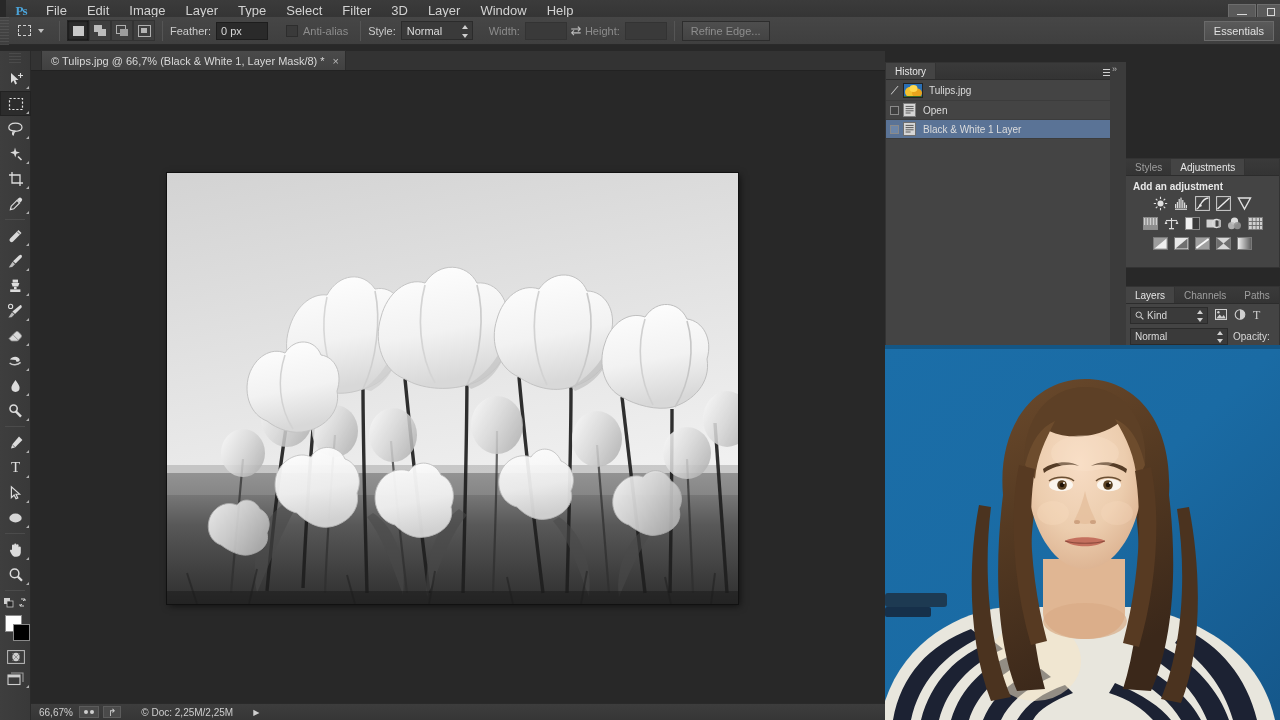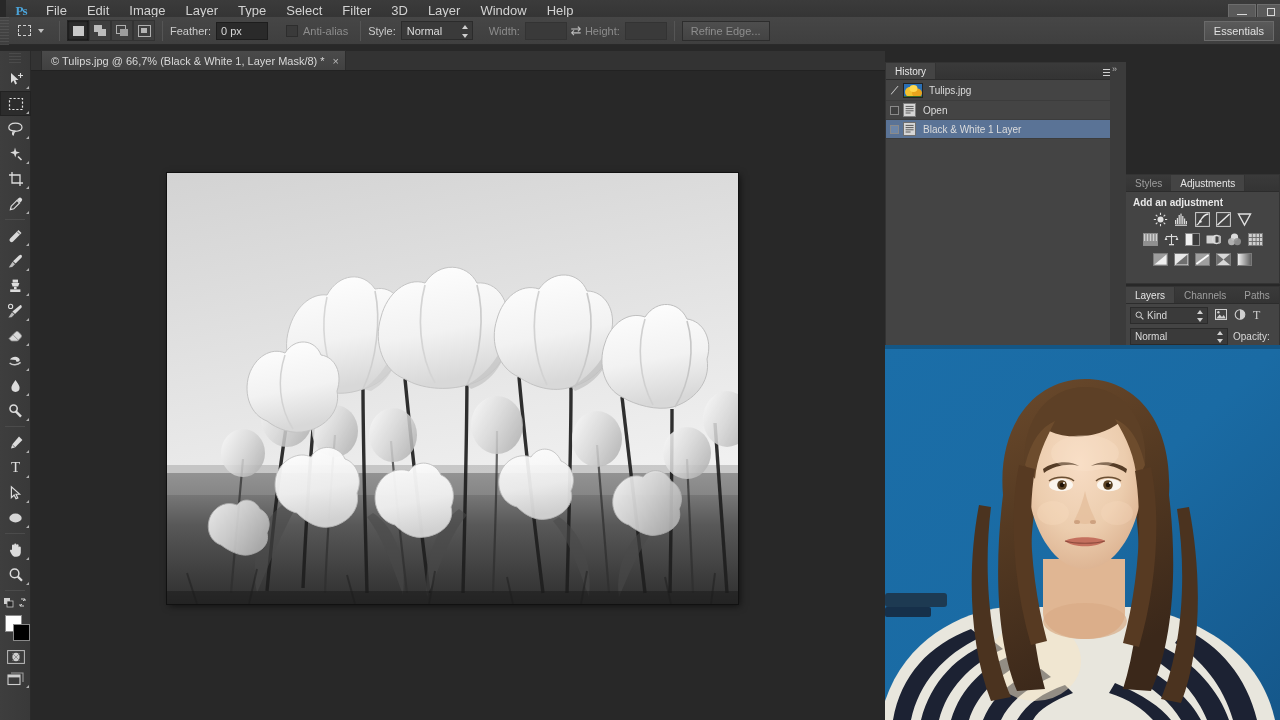--- a/index.html
+++ b/index.html
@@ -131,21 +131,21 @@
   .cp-bg{ position:absolute; left:20px; top:22px; width:22px;height:22px;background:#000;border:1px solid #8f8f8f;}
   .cp-k{ position:absolute; left:35px; top:43px; font-size:10px; color:#d8d8d8; }
   .cp-slider{ position:absolute; left:47px; top:43px; width:105px; height:9px;
      background:linear-gradient(to right,#fdfdfd,#111); border:1px solid #2a2a2a;}
   .cp-thumb{ position:absolute; left:46px; top:52px; width:0;height:0;
      border-left:5px solid transparent;border-right:5px solid transparent;border-bottom:6px solid #d0d0d0;}
   .cp-spectrum{ position:absolute; left:4px; bottom:4px; width:147px; height:15px;
      background:linear-gradient(to right,#ff0000,#ff00ff 8%,#ff0000 2%,#ffff00 18%,#00ff00 34%,#00ffff 52%,#0000ff 70%,#ff00ff 86%,#ff0000 100%);
      border:1px solid #2d2d2d;}
 
-  .adj-panel{ position:absolute; left:240px; top:112px; width:155px; height:110px;
+  .adj-panel{ position:absolute; left:240px; top:96px; width:155px; height:110px;
      background:#444; border:1px solid #333; }
   .adj-title{ font-size:10px; color:#e8e8e8; font-weight:bold; padding:5px 0 3px 7px; }
   .adj-grid{ padding:0 6px; }
   .adj-row{ display:flex; justify-content:center; gap:3px; margin-bottom:3px; }
   .adj-ic{ width:18px; height:17px; display:flex; align-items:center; justify-content:center; }
 
   .layers-panel{ position:absolute; left:240px; top:224px; width:155px; height:61px;
      background:#444; border:1px solid #333; overflow:hidden;}
   .lp-filter{ display:flex; align-items:center; padding:3px 3px 0 4px; }
   .kindbox{ width:78px; height:17px; background:#3a3a3a; border:1px solid #2b2b2b;
@@ -568,20 +568,30 @@
             <path d="M340 404 L346 431"></path>
             <path d="M420 398 L414 431"></path>
           <path d="M498 404 L504 431"></path>
             <path d="M548 400 L544 431"></path>
         </g>
         <rect x="0" y="418" width="571" height="13" fill="#1b1b1b" opacity=".55"></rect>
       </svg>
     </div>
   </div>
 
+  <div class="statusbar">
+    <span class="sb-zoom">66,67%</span>
+    <span class="sb-chip">
+      <i class="sb-dot"></i>
+        <i class="sb-dot"></i>
+    </span>
+    <span class="sb-chip" style="padding:0 4px;">↱</span>
+    <span class="sb-doc">© Doc: 2,25M/2,25M</span>
+    <span class="sb-arrow">▶</span>
+  </div>
 
   <div class="rightcol">
 
     <div class="history-panel">
       <div class="ptabs">
         <div class="ptab active">History</div>
         <div class="pmenu">
             <i></i>
             <i></i>
             <i></i>

